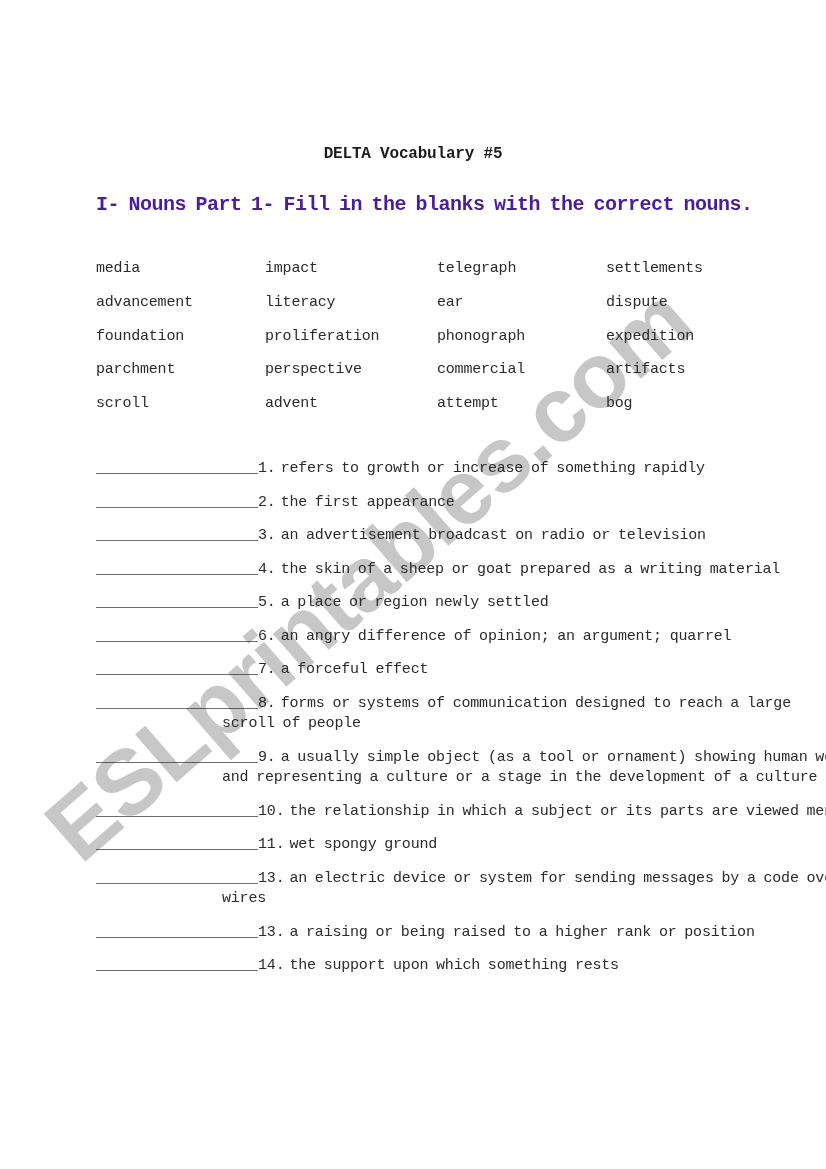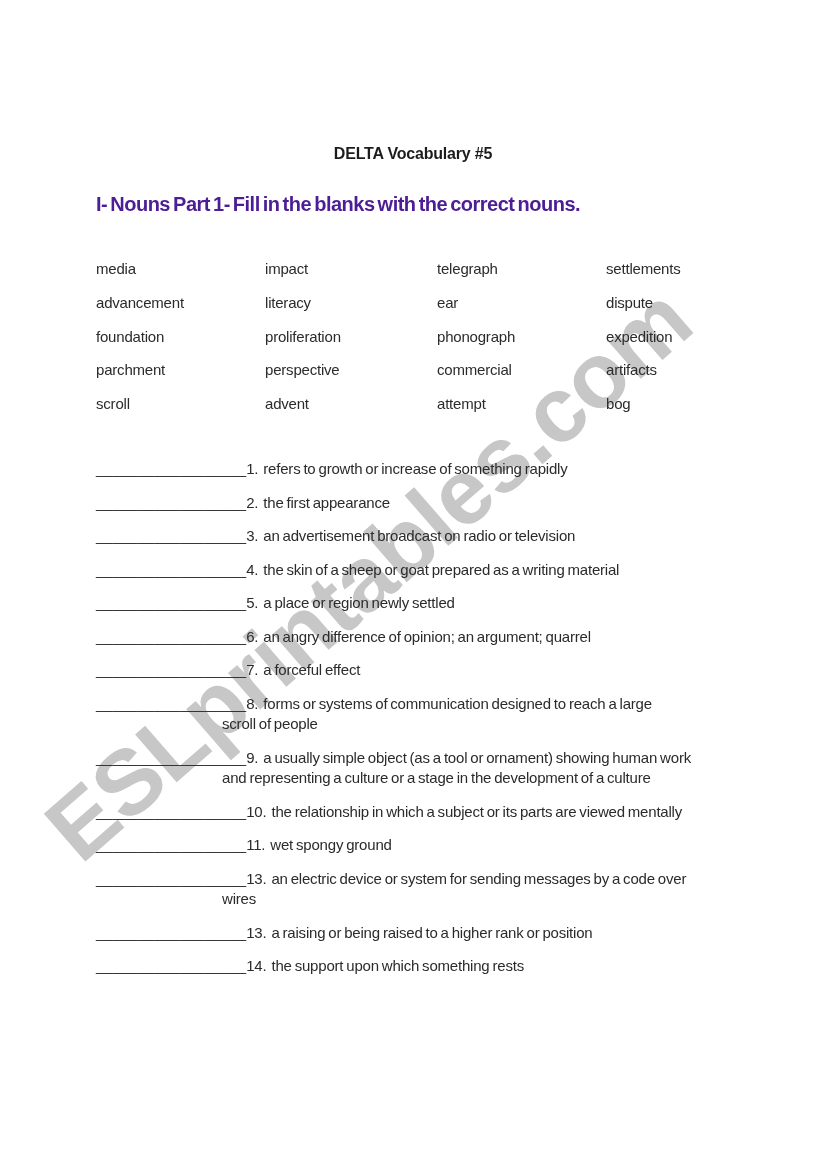--- a/index.html
+++ b/index.html
@@ -24,21 +24,21 @@
     line-height: 92px;
     font-weight: 700;
     letter-spacing: -1px;
     white-space: nowrap;
     transform: rotate(-41deg);
     transform-origin: 0 100%;
     z-index: 0;
     user-select: none;
   }
   
-  .content { position: absolute; inset: 0; z-index: 1; }
+  .content { position: absolute; inset: 0; z-index: 1; font-family: Liberation Mono, monospace; }
   .title {
     position: absolute;
     top: 145px;
     left: 0;
     width: 100%;
     text-align: center;
     font-size: 16px;
     font-weight: 700;
     letter-spacing: -0.2px;
     color: #1c1c1c;

